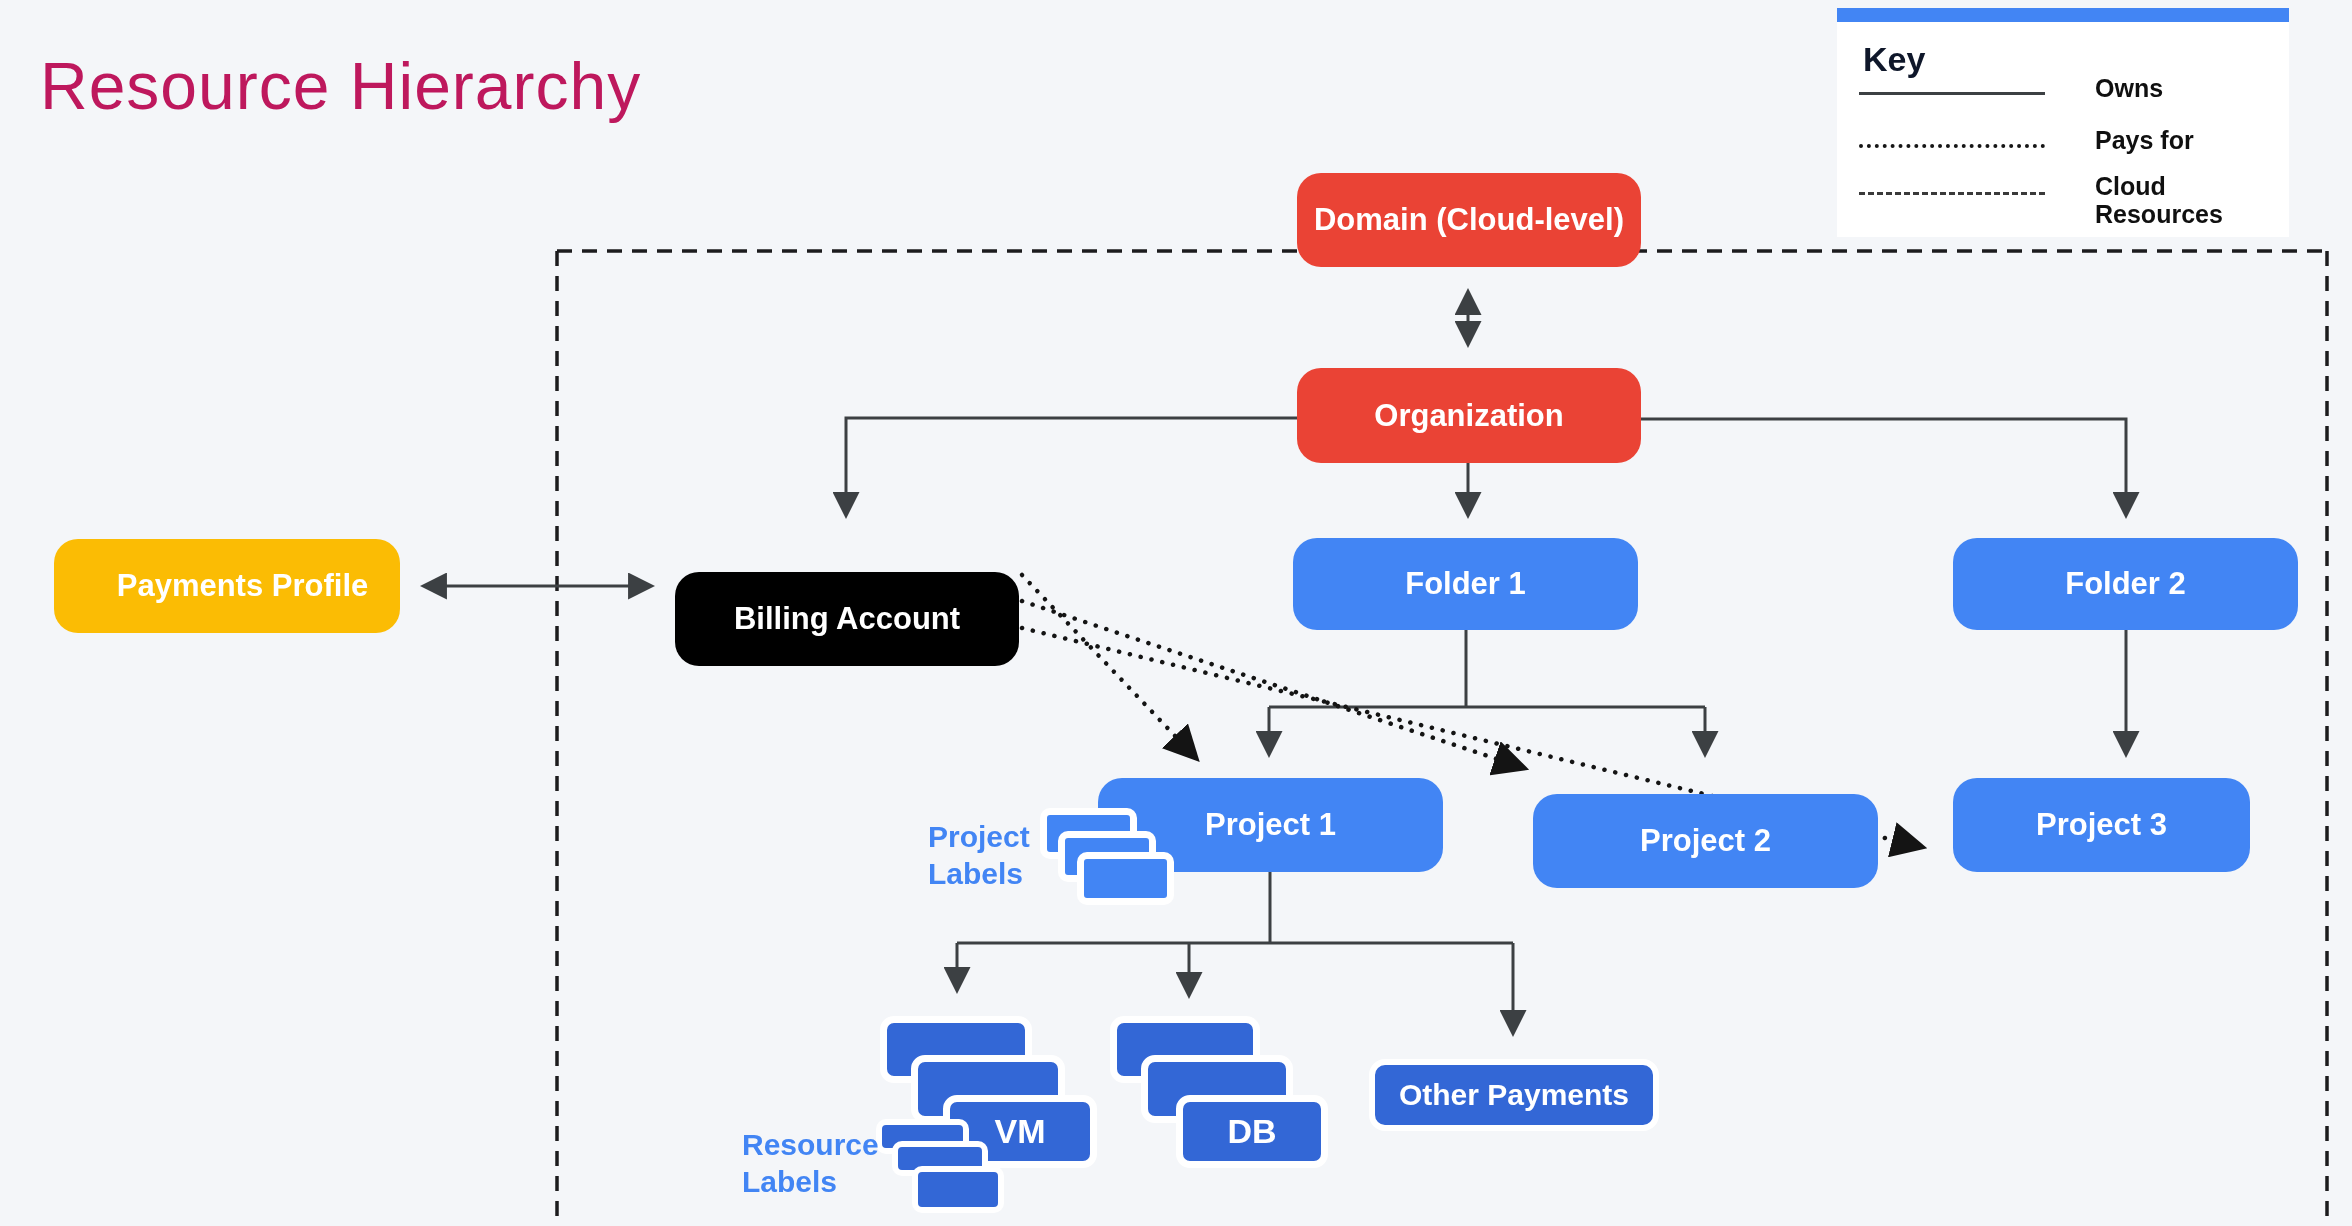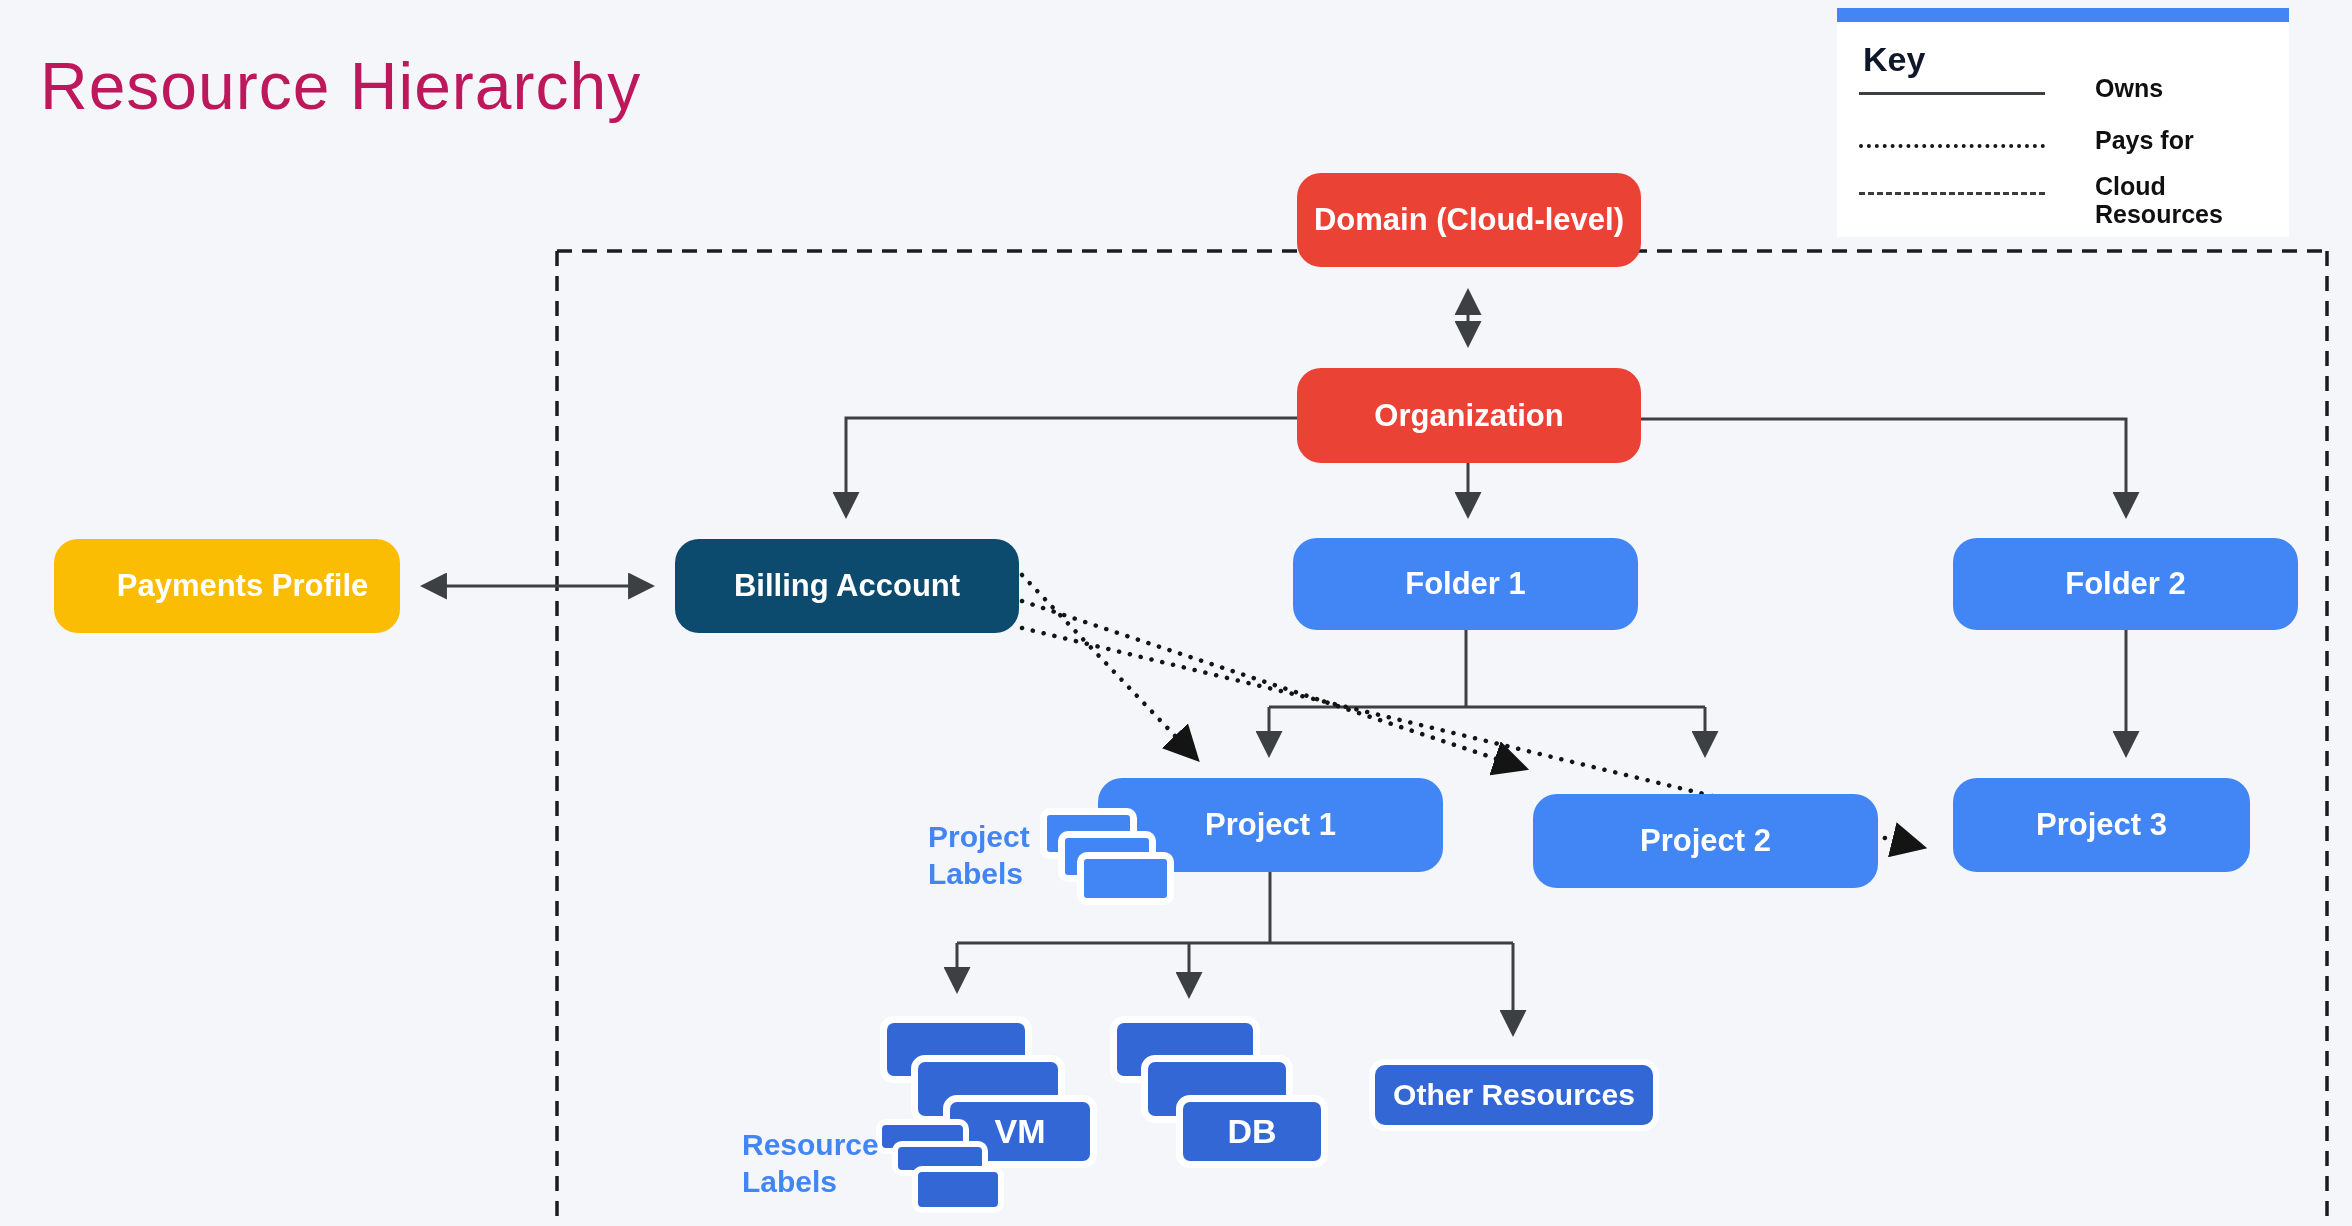--- a/index.html
+++ b/index.html
@@ -20,21 +20,21 @@
   
   svg.connectors{position:absolute;left:0;top:0;width:2352px;height:1226px;}
 
   
   .node{
     position:absolute;box-sizing:border-box;border-radius:24px;
     display:flex;align-items:center;justify-content:center;
     color:#FFFFFF;font-weight:bold;font-size:31px;text-align:center;
   }
   .red{background:#EA4335;}
-  .green{background:#0c4a6e;}
+  .green{background:#000000;margin-top:33px;}
   .yellow{background:#FBBC04;padding-left:31px;}
   .blue{background:#4285F4;}
 
   #node-domain      {left:1297px;top:173px;width:344px;height:94px;}
   #node-organization{left:1297px;top:368px;width:344px;height:95px;text-align:right;}
   #node-payments    {left:54px;  top:539px;width:346px;height:94px;}
   #node-billing     {left:675px; top:539px;width:344px;height:94px;}
   #node-folder1     {left:1293px;top:538px;width:345px;height:92px;}
   #node-folder2     {left:1953px;top:538px;width:345px;height:92px;}
   #node-project1    {left:1098px;top:778px;width:345px;height:94px;}
@@ -163,21 +163,21 @@
   <div class="chip" id="vmchip3">VM</div>
 
   <div class="chip" id="dbchip1"></div>
   <div class="chip" id="dbchip2"></div>
   <div class="chip" id="dbchip3">DB</div>
 
   <div class="chip small" id="rchip1"></div>
   <div class="chip small" id="rchip2"></div>
   <div class="chip small" id="rchip3"></div>
 
-  <div class="chip" id="node-other">Other Resources</div>
+  <div class="chip" id="node-other">Other Payments</div>
 
   <div class="annotation" id="ann-project-labels">
     <div>Project</div>
     <div>Labels</div>
   </div>
   <div class="annotation" id="ann-resource-labels">
     <div>Resource</div>
     <div>Labels</div>
   </div>
 

